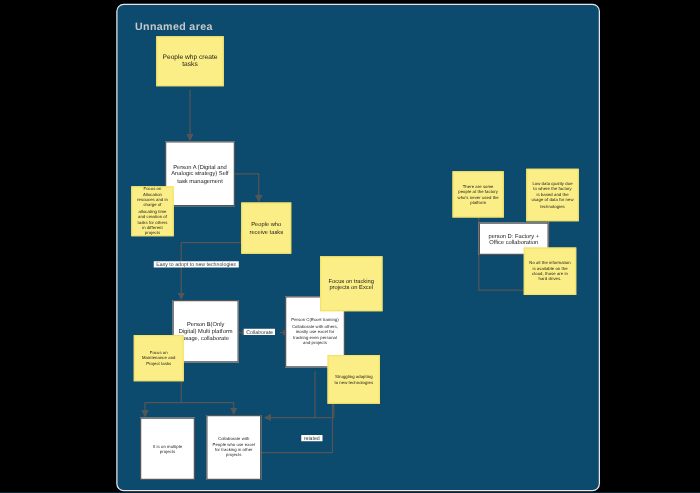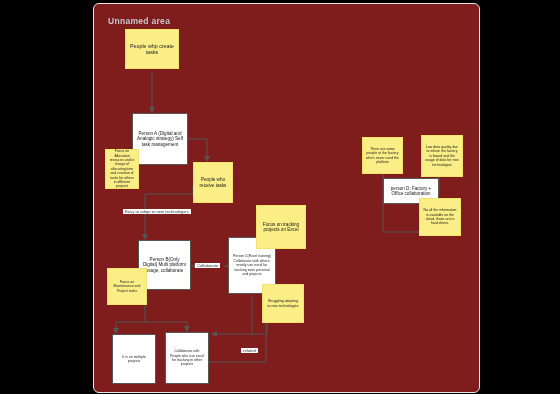--- a/index.html
+++ b/index.html
@@ -4,21 +4,21 @@
 <style>
   html,body{margin:0;padding:0;}
   body{
     width:560px;height:394px;background:#000;overflow:hidden;
     font-family:"Liberation Sans", sans-serif;
   }
   #root{position:relative;width:560px;height:394px;}
 
   .canvas-card{
     position:absolute;left:93px;top:3px;width:385px;height:388px;
-    background:#7f1d1d;border:1px solid #e6e6e6;border-radius:6px;
+    background:#0c4a6e;border:1px solid #e6e6e6;border-radius:6px;
     overflow:hidden;
   }
   .area-title{
     position:absolute;left:14px;top:12px;
     font-size:8.5px;font-weight:bold;color:#c8c8c8;letter-spacing:.3px;
   }
 
   svg.edges{position:absolute;left:0;top:0;width:385px;height:388px;overflow:visible;}
 
   .node{

